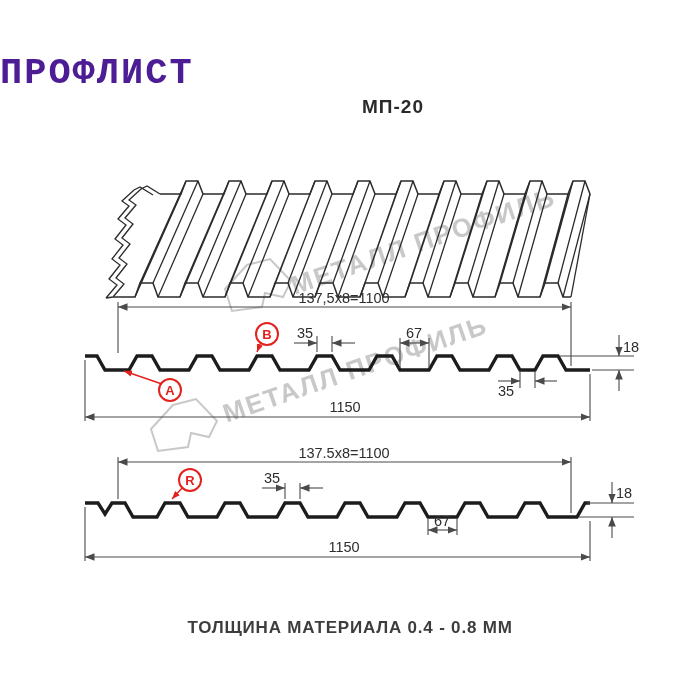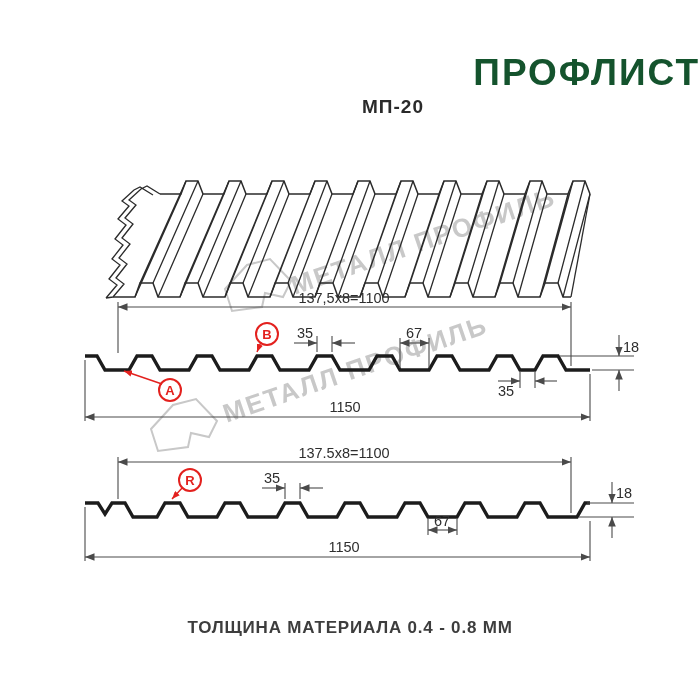--- a/index.html
+++ b/index.html
@@ -1,19 +1,19 @@
 <!DOCTYPE html>
 <html><head>
 <meta charset="utf-8">
 <style>
   html,body{margin:0;padding:0;background:#fff;}
   .stage{position:relative;width:700px;height:700px;background:#fff;overflow:hidden;
          font-family:"Liberation Sans",sans-serif;}
-  .title{position:absolute;top:52px;left:0;width:700px;text-align:right;
-         font-size:37px;font-weight:800;letter-spacing:2px;color:#14532d;}
+  .title{position:absolute;top:52px;left:0;width:700px;text-align:left;
+         font-size:37px;font-weight:800;letter-spacing:2px;color:#4c1d95;font-family:Liberation Mono, monospace;}
   .subtitle{position:absolute;top:96px;left:0;width:700px;text-align:center;
          font-size:19px;font-weight:700;letter-spacing:1px;color:#2a2a2a;padding-left:43px;}
   .footer{position:absolute;top:618px;left:0;width:700px;text-align:center;
          font-size:17px;font-weight:600;letter-spacing:.8px;color:#3d3d3d;}
   .wm{position:absolute;z-index:1;}
   .wm-text{position:absolute;white-space:nowrap;font-weight:bold;font-size:26px;
          letter-spacing:2px;color:#c8c8c8;transform:rotate(-19deg);
          transform-origin:left top;}
   .layer{position:absolute;left:0;z-index:2;}
   svg text{font-family:"Liberation Sans",sans-serif;font-size:14.5px;fill:#2e2e2e;}

